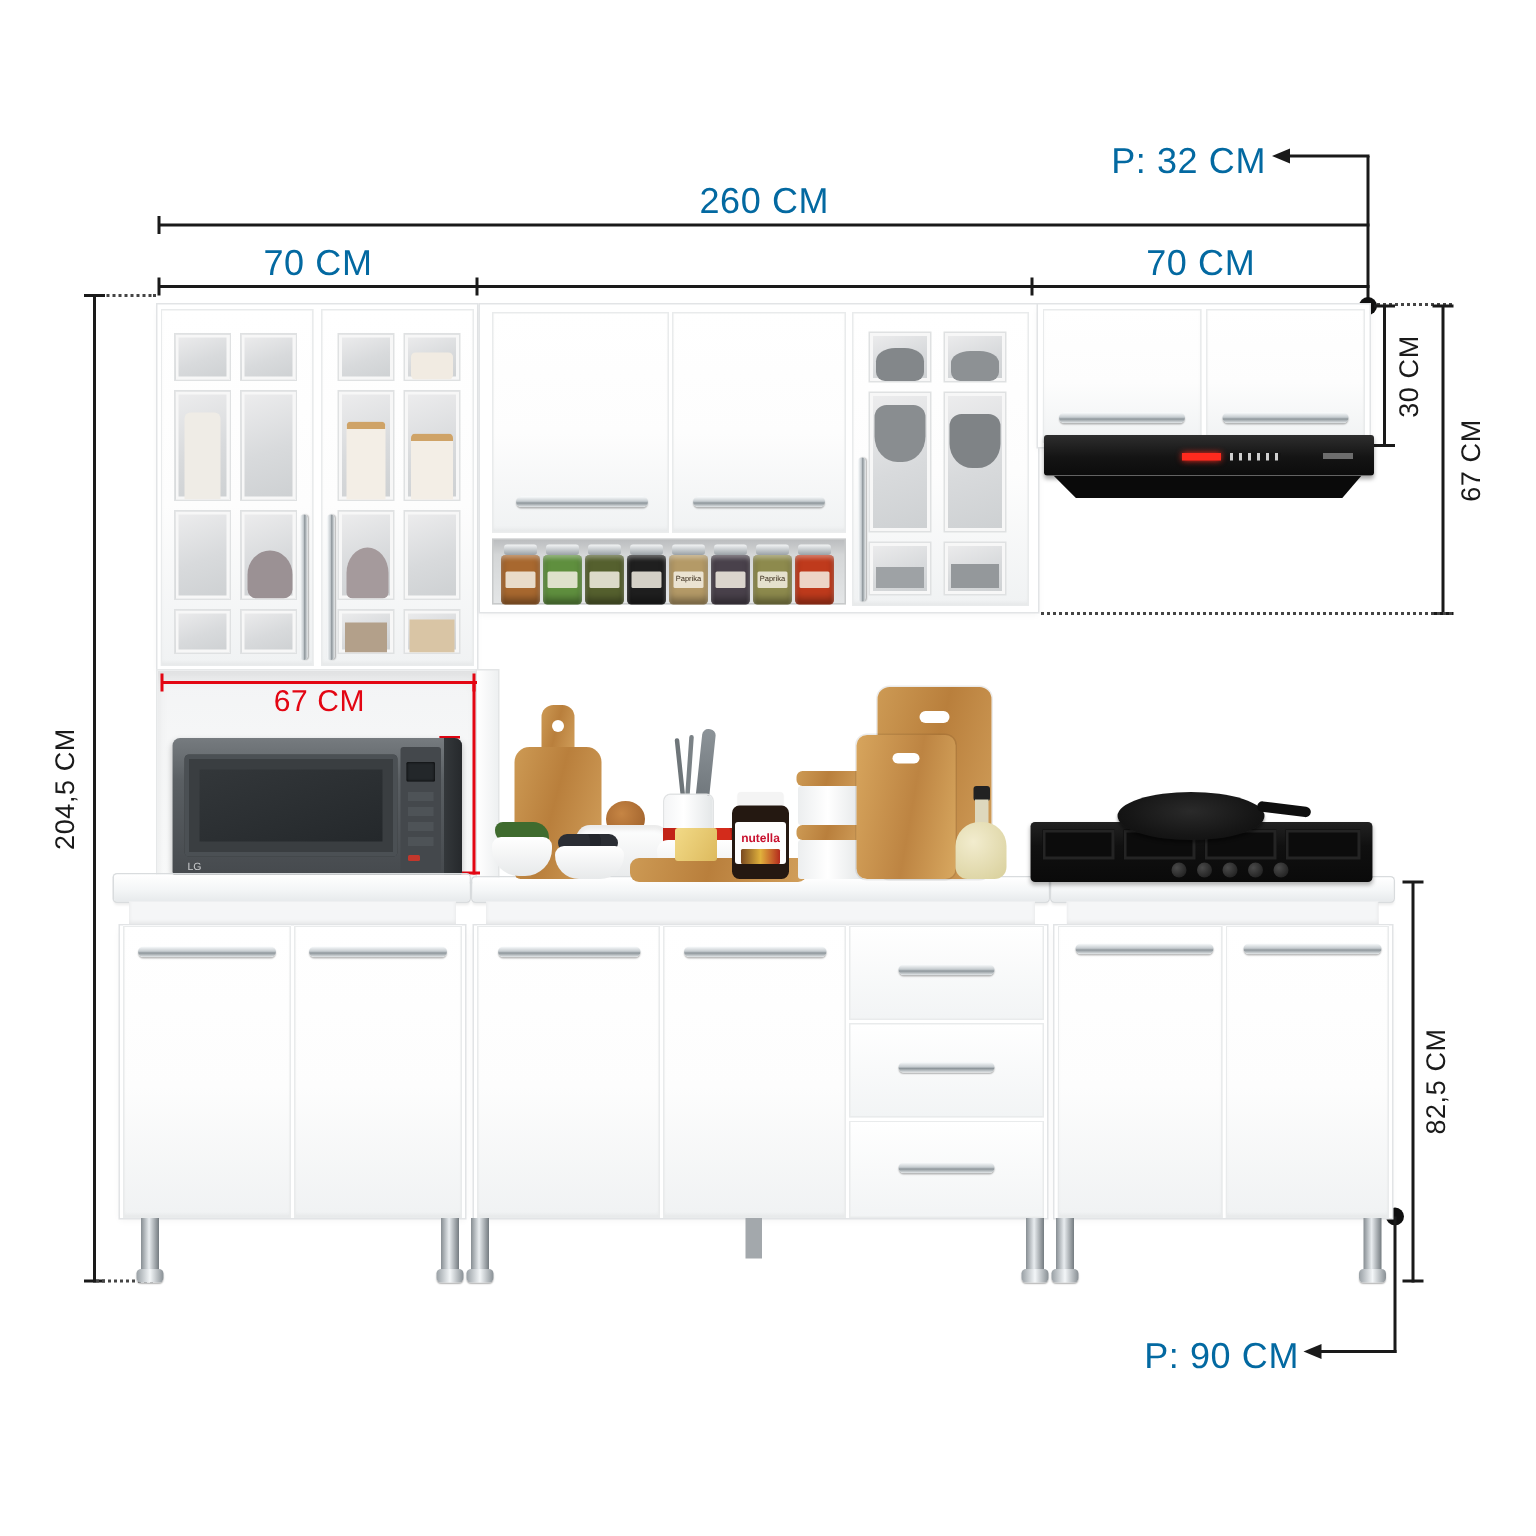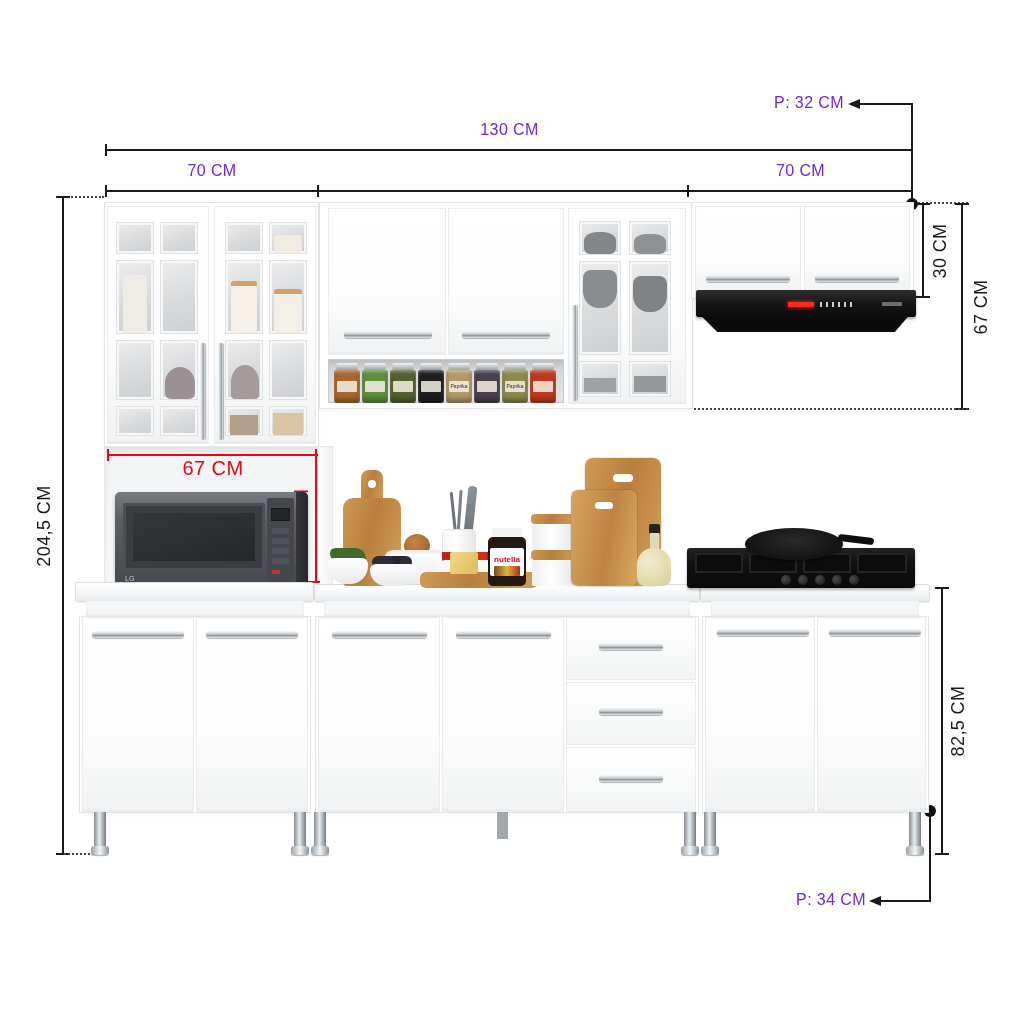--- a/index.html
+++ b/index.html
@@ -4,21 +4,21 @@
 <style>
   html,body{margin:0;padding:0;background:#fff;}
   #stage{position:relative;width:1024px;height:1024px;background:#ffffff;overflow:hidden;
          font-family:"Liberation Sans", sans-serif;color:#1a1a1a;}
   .abs{position:absolute;}
   
   .ln{position:absolute;background:#1a1a1a;}
   .red{background:#e30613;}
   .dot{position:absolute;width:12px;height:12px;border-radius:50%;background:#101010;}
   .dotted{position:absolute;border-top:2px dotted #444;height:0;}
-  .dlabel{position:absolute;font-size:16px;letter-spacing:.4px;color:#6d28d9;text-align:center;}
+  .dlabel{position:absolute;font-size:24px;letter-spacing:.4px;color:#0369a1;text-align:center;}
   .rlabel{color:#e30613;font-size:20px;}
   .vlabel{position:absolute;white-space:nowrap;transform:translate(-50%,-50%) rotate(-90deg);
           font-size:18px;letter-spacing:.4px;color:#1a1a1a;}
   .vlabel.rlabel{color:#e30613;font-size:20px;}
   .arrL{position:absolute;width:0;height:0;border-top:5px solid transparent;border-bottom:5px solid transparent;border-right:12px solid #1a1a1a;}
   
   .cab{position:absolute;background:#fff;box-shadow:0 0 0 1px #e2e4e6,0 2px 5px rgba(0,0,0,.05);}
   .door{position:absolute;background:linear-gradient(180deg,#ffffff 0%,#fdfdfd 55%,#f0f2f3 100%);
         box-shadow:inset 0 0 0 1px #e9ebec, inset 0 -2px 3px rgba(0,0,0,.05);}
   .drawer{position:absolute;background:linear-gradient(180deg,#ffffff,#f2f4f5);box-shadow:inset 0 0 0 1px #e9ebec;}
@@ -45,21 +45,21 @@
   .knob{position:absolute;width:10px;height:10px;border-radius:50%;background:radial-gradient(circle at 35% 35%,#4a4a4a,#171717);}
   .grate{position:absolute;background:#0c0c0c;box-shadow:inset 0 0 0 2px #242424;}
 </style>
 </head>
 <body>
 
 <div id="stage">
 
   <div class="ln" style="left:106px;top:149px;width:807px;height:2px;"></div>
   <div class="ln" style="left:105px;top:144px;width:2px;height:12px;"></div>
-  <div class="dlabel" style="left:106px;top:121px;width:807px;">130 CM</div>
+  <div class="dlabel" style="left:106px;top:121px;width:807px;">260 CM</div>
 
   <div class="ln" style="left:106px;top:190px;width:807px;height:2px;"></div>
   <div class="ln" style="left:105px;top:185px;width:2px;height:12px;"></div>
   <div class="ln" style="left:317px;top:185px;width:2px;height:12px;"></div>
   <div class="ln" style="left:687px;top:185px;width:2px;height:12px;"></div>
   <div class="dlabel" style="left:106px;top:162px;width:212px;">70 CM</div>
   <div class="dlabel" style="left:688px;top:162px;width:225px;">70 CM</div>
 
   <div class="dlabel" style="left:738px;top:94px;width:106px;text-align:right;">P: 32 CM</div>
   <div class="arrL" style="left:848px;top:99px;"></div>
@@ -88,21 +88,21 @@
 
   <div class="ln" style="left:935px;top:587px;width:14px;height:2px;"></div>
   <div class="ln" style="left:941px;top:588px;width:2px;height:267px;"></div>
   <div class="ln" style="left:935px;top:853px;width:14px;height:2px;"></div>
   <div class="vlabel" style="left:958px;top:721px;">82,5 CM</div>
 
   <div class="dot" style="left:924px;top:805px;"></div>
   <div class="ln" style="left:929px;top:811px;width:2px;height:91px;"></div>
   <div class="ln" style="left:880px;top:900px;width:51px;height:2px;"></div>
   <div class="arrL" style="left:869px;top:896px;"></div>
-  <div class="dlabel" style="left:760px;top:891px;width:106px;text-align:right;">P: 34 CM</div>
+  <div class="dlabel" style="left:760px;top:891px;width:106px;text-align:right;">P: 90 CM</div>
 
   <div class="cab" style="left:105px;top:203px;width:213px;height:244px;">
     <div class="door" style="left:2px;top:3px;width:102px;height:238px;">
       <div class="pane" style="left:10px;top:17px;width:36px;height:30px;"></div>
       <div class="pane" style="left:54px;top:17px;width:36px;height:30px;"></div>
       <div class="pane" style="left:10px;top:55px;width:36px;height:72px;">
           <div class="abs" style="left:6px;top:14px;width:24px;height:58px;background:#efece6;border-radius:4px 4px 0 0;"></div>
         </div>
       <div class="pane" style="left:54px;top:55px;width:36px;height:72px;"></div>
       <div class="pane" style="left:10px;top:135px;width:36px;height:58px;"></div>

